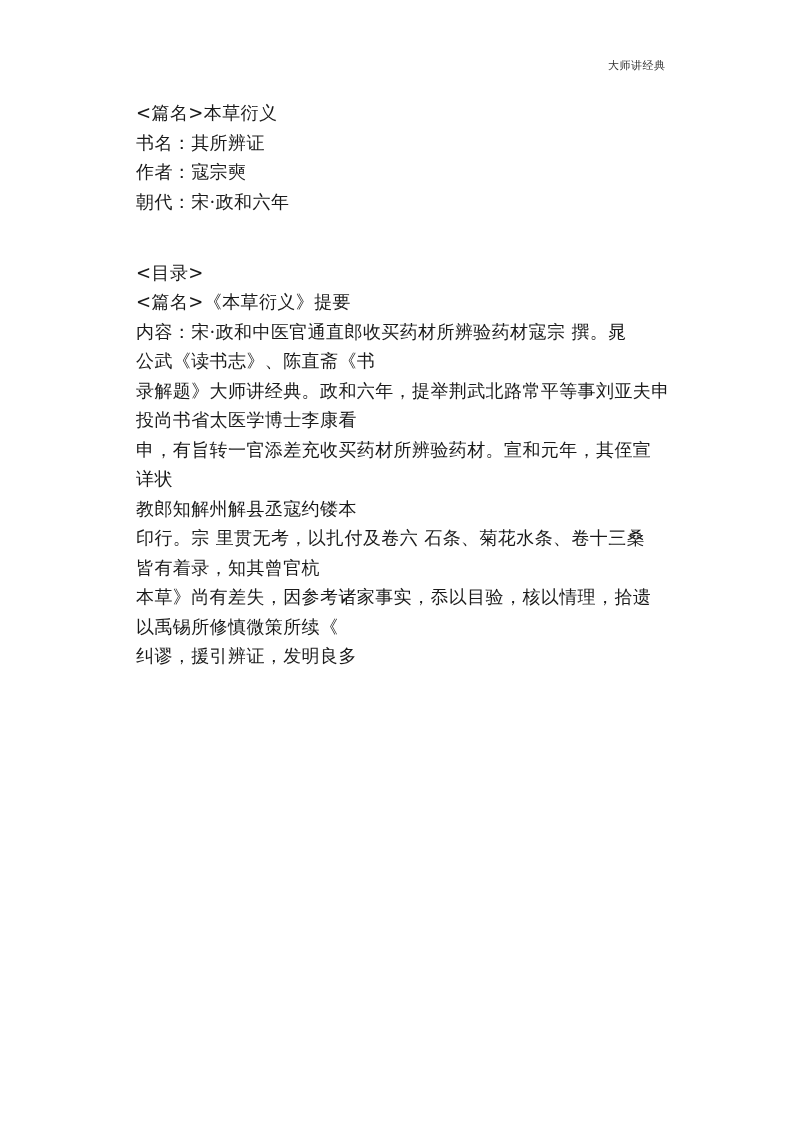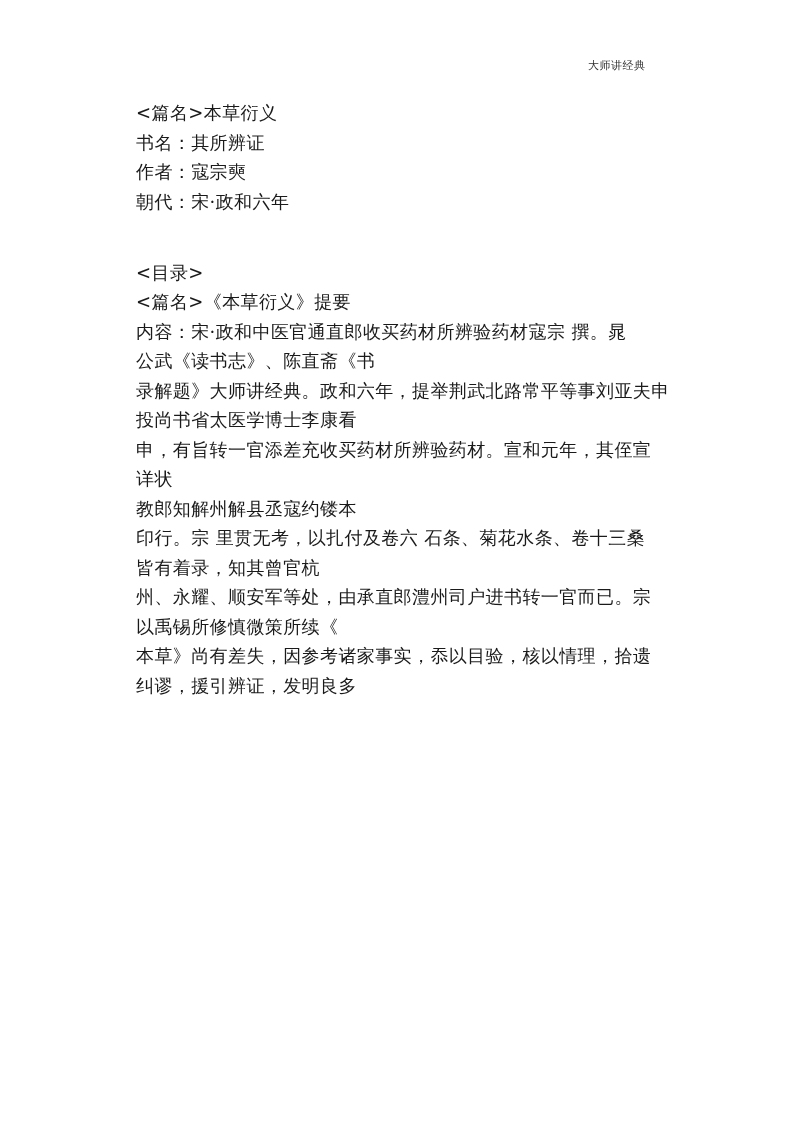--- a/index.html
+++ b/index.html
@@ -11,21 +11,21 @@
       width: 793px;
       height: 1122px;
       position: relative;
       overflow: hidden;
       font-family: "DejaVu Sans", "Liberation Sans", sans-serif;
       color: #1a1a1a;
     }
     .header {
       position: absolute;
       top: 58px;
-      left: 588px;
+      left: 608px;
       font-size: 11px;
       color: #333333;
       letter-spacing: 0.5px;
       font-family: "DejaVu Serif", "Liberation Serif", serif;
     }
     .content {
       position: absolute;
       top: 104px;
       left: 136px;
       width: 570px;
@@ -60,17 +60,16 @@
   <div class="line">&lt;篇名&gt;《本草衍义》提要</div>
   <div class="line">内容：宋·政和中医官通直郎收买药材所辨验药材寇宗 撰。晁</div>
   <div class="line">公武《读书志》、陈直斋《书</div>
   <div class="line">录解题》大师讲经典。政和六年，提举荆武北路常平等事刘亚夫申</div>
   <div class="line">投尚书省太医学博士李康看</div>
   <div class="line">申，有旨转一官添差充收买药材所辨验药材。宣和元年，其侄宣</div>
   <div class="line">详状</div>
   <div class="line">教郎知解州解县丞寇约镂本</div>
   <div class="line">印行。宗 里贯无考，以扎付及卷六 石条、菊花水条、卷十三桑</div>
   <div class="line">皆有着录，知其曾官杭</div>
-  <div class="line">州、永耀、顺安军等处，由承直郎澧州司户进书转一官而已。宗</div>
+  <div class="line">本草》尚有差失，因参考诸家事实，忝以目验，核以情理，拾遗</div>
   <div class="line">以禹锡所修慎微策所续《</div>
-  <div class="line">本草》尚有差失，因参考诸家事实，忝以目验，核以情理，拾遗</div>
   <div class="line">纠谬，援引辨证，发明良多</div>
 </div>
 
 </body></html>

